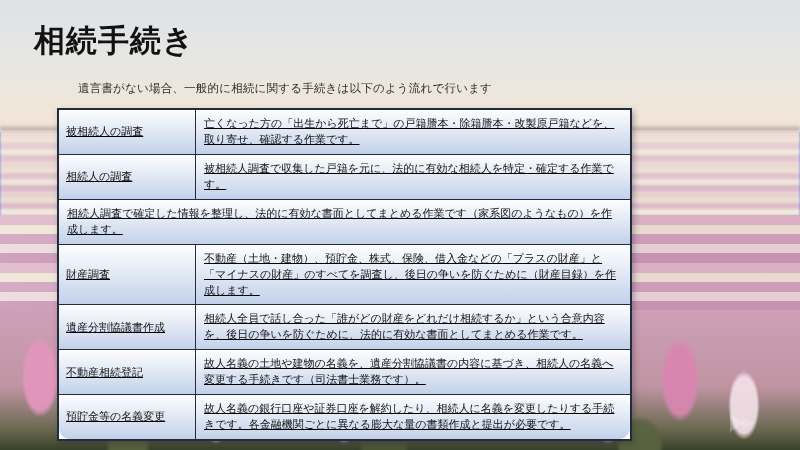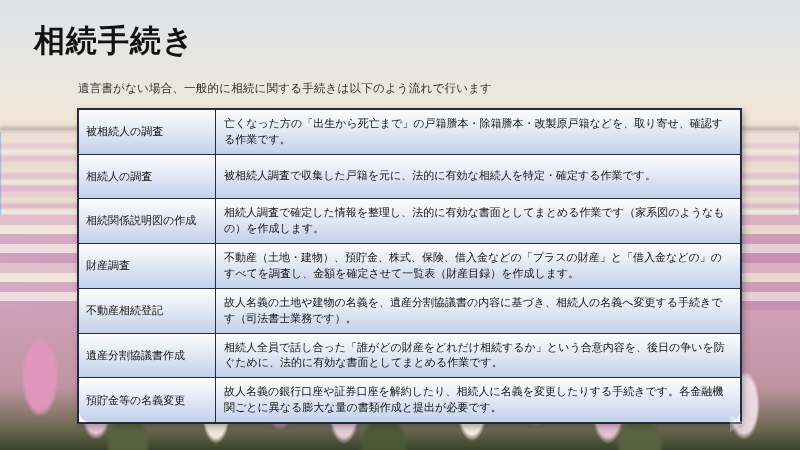--- a/index.html
+++ b/index.html
@@ -79,24 +79,25 @@
     position:absolute;left:34px;top:20px;
     font-size:31px;font-weight:700;letter-spacing:1px;color:var(--title-color);
   }
   .subtitle{
     position:absolute;left:78px;top:81px;
     font-size:11.5px;font-weight:500;color:var(--subtitle-color);letter-spacing:.2px;text-align:center;
   }
 
   
   .proc-table{
-    position:absolute;left:77px;top:108px;width:665px;
+    position:absolute;left:57px;top:108px;width:575px;
     border:2px solid var(--table-border);
     box-shadow:2px 3px 6px rgba(40,40,60,.35);
     background:#fff;
+    text-decoration:underline;
   }
   .t-row{
     display:flex;min-height:44px;
     background:linear-gradient(180deg,var(--cell-grad-top) 0%,var(--cell-grad-mid) 45%,var(--cell-grad-bottom) 100%);
     border-bottom:1.5px solid var(--table-border);
   }
   .t-row:last-child{border-bottom:none;border-radius:11px;}
   .t-label{
     width:137px;flex:0 0 137px;
     display:flex;align-items:center;
@@ -136,37 +137,36 @@
     <div class="t-label">被相続人の調査</div>
     <div class="t-desc">亡くなった方の「出生から死亡まで」の戸籍謄本・除籍謄本・改製原戸籍などを、取り寄せ、確認する作業です。</div>
   </div>
 
   <div class="t-row">
     <div class="t-label">相続人の調査</div>
     <div class="t-desc">被相続人調査で収集した戸籍を元に、法的に有効な相続人を特定・確定する作業です。</div>
   </div>
 
   <div class="t-row">
-    <div class="t-label">相続関係説明図の作成</div>
     <div class="t-desc">相続人調査で確定した情報を整理し、法的に有効な書面としてまとめる作業です（家系図のようなもの）を作成します。</div>
   </div>
 
   <div class="t-row">
     <div class="t-label">財産調査</div>
-    <div class="t-desc">不動産（土地・建物）、預貯金、株式、保険、借入金などの「プラスの財産」と「借入金などの」のすべてを調査し、金額を確定させて一覧表（財産目録）を作成します。</div>
+    <div class="t-desc">不動産（土地・建物）、預貯金、株式、保険、借入金などの「プラスの財産」と「マイナスの財産」のすべてを調査し、後日の争いを防ぐために（財産目録）を作成します。</div>
+  </div>
+
+  <div class="t-row">
+    <div class="t-label">遺産分割協議書作成</div>
+    <div class="t-desc">相続人全員で話し合った「誰がどの財産をどれだけ相続するか」という合意内容を、後日の争いを防ぐために、法的に有効な書面としてまとめる作業です。</div>
   </div>
 
   <div class="t-row">
     <div class="t-label">不動産相続登記</div>
     <div class="t-desc">故人名義の土地や建物の名義を、遺産分割協議書の内容に基づき、相続人の名義へ変更する手続きです（司法書士業務です）。</div>
-  </div>
-
-  <div class="t-row">
-    <div class="t-label">遺産分割協議書作成</div>
-    <div class="t-desc">相続人全員で話し合った「誰がどの財産をどれだけ相続するか」という合意内容を、後日の争いを防ぐために、法的に有効な書面としてまとめる作業です。</div>
   </div>
 
   <div class="t-row">
     <div class="t-label">預貯金等の名義変更</div>
     <div class="t-desc">故人名義の銀行口座や証券口座を解約したり、相続人に名義を変更したりする手続きです。各金融機関ごとに異なる膨大な量の書類作成と提出が必要です。</div>
   </div>
 </div>
 
   <svg class="corner-mark" viewBox="0 0 30 22" xmlns="http://www.w3.org/2000/svg">
     <path d="M2 2 L16 11 L2 20 Z" fill="rgba(255,255,255,0.55)"></path>

